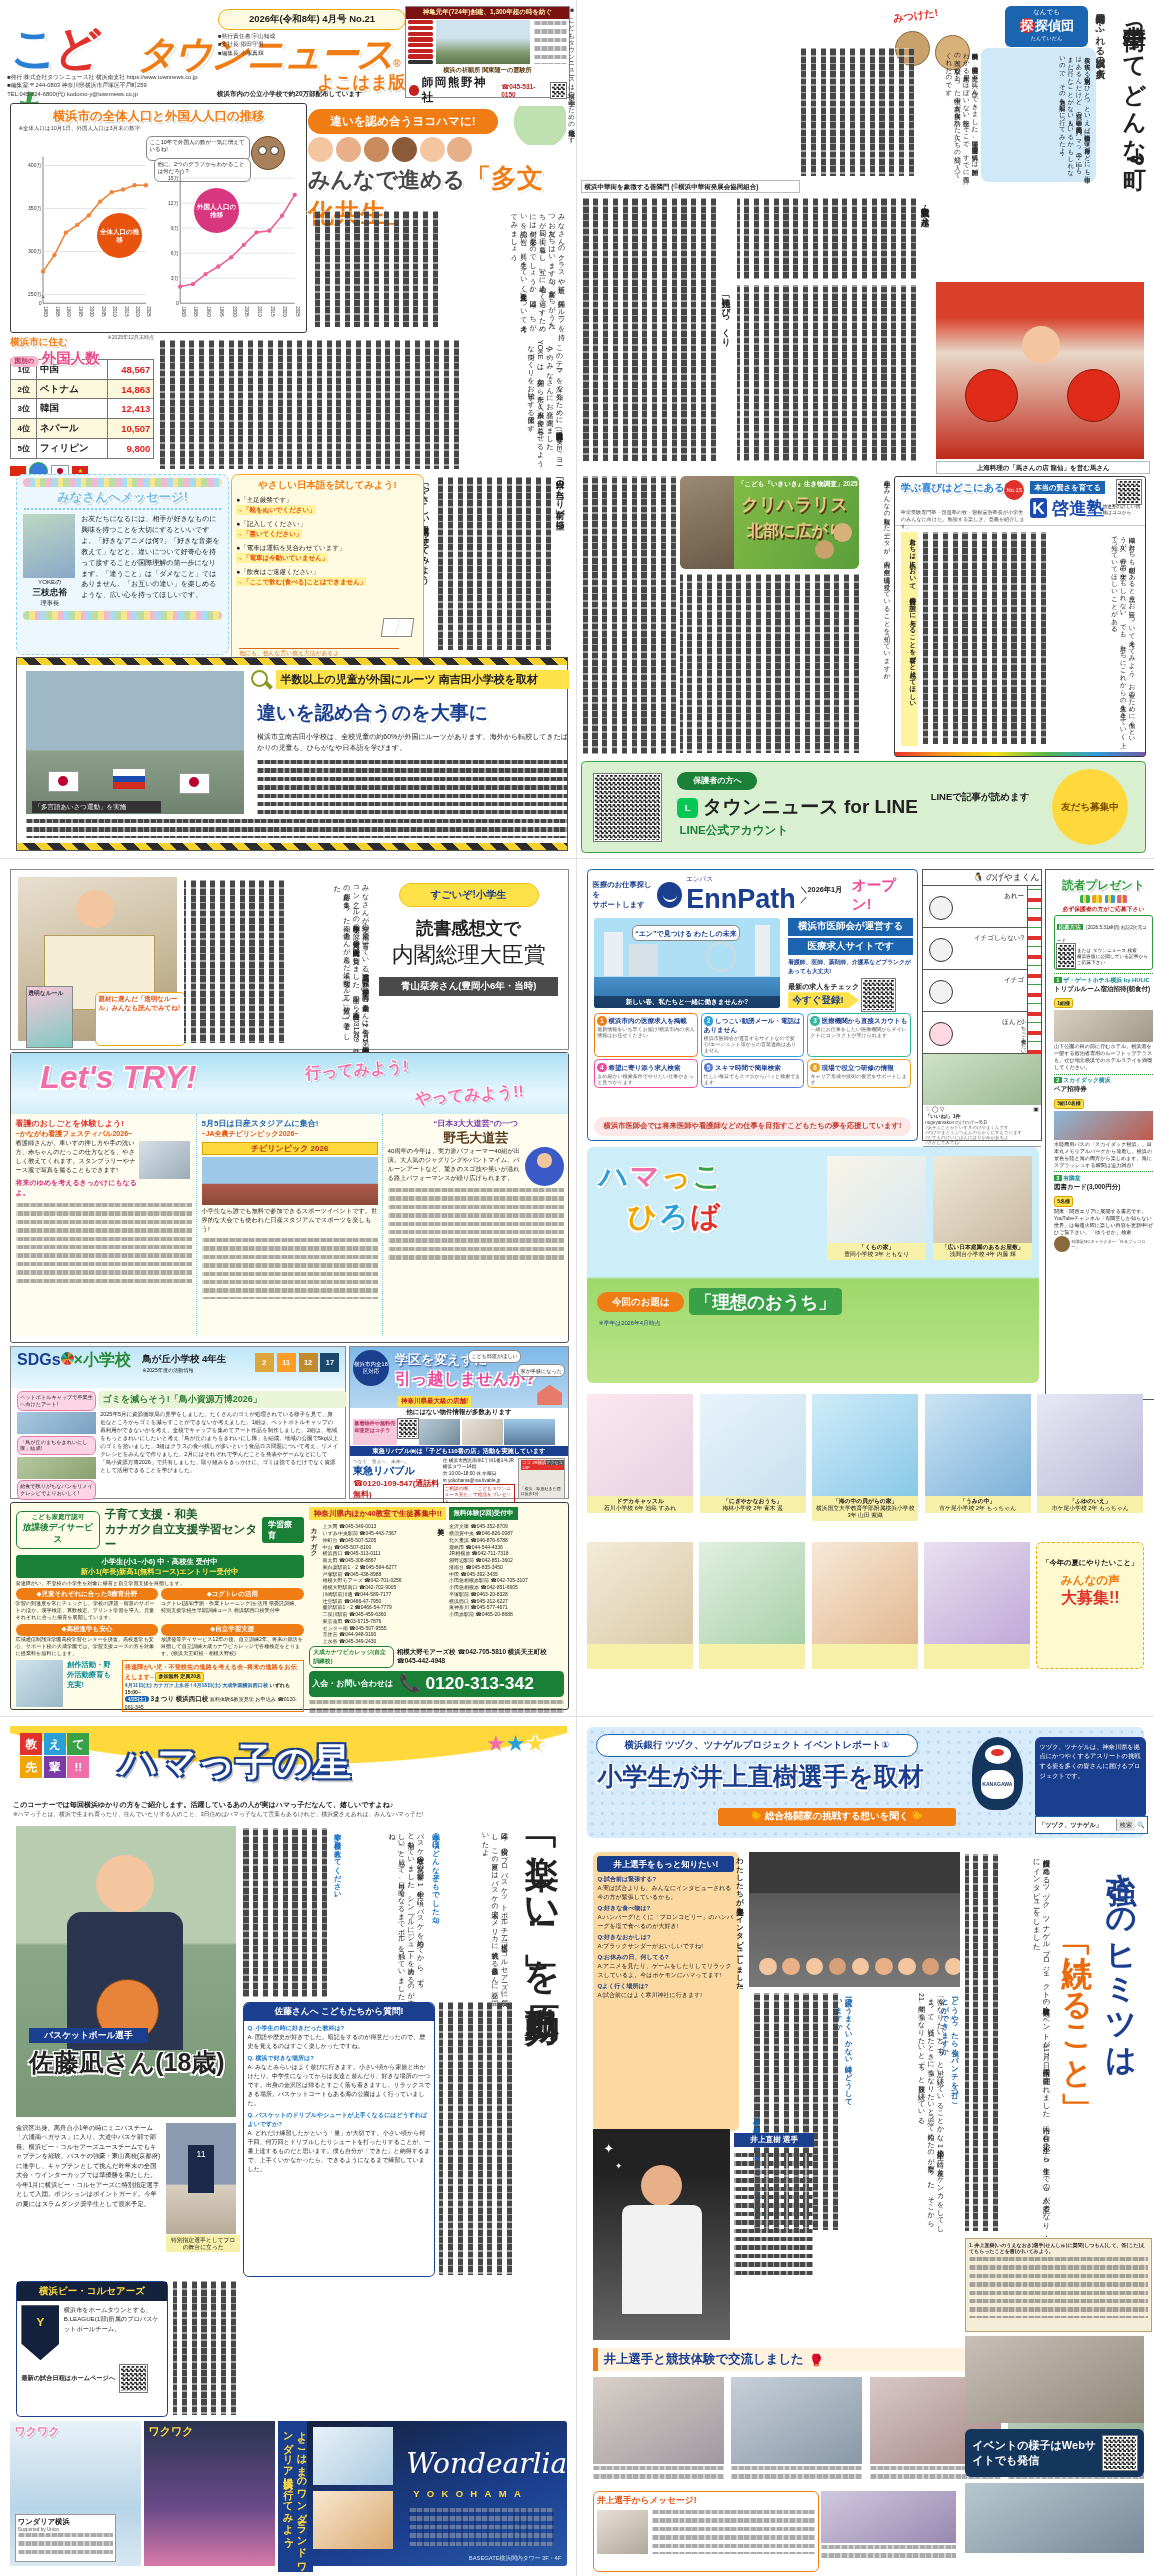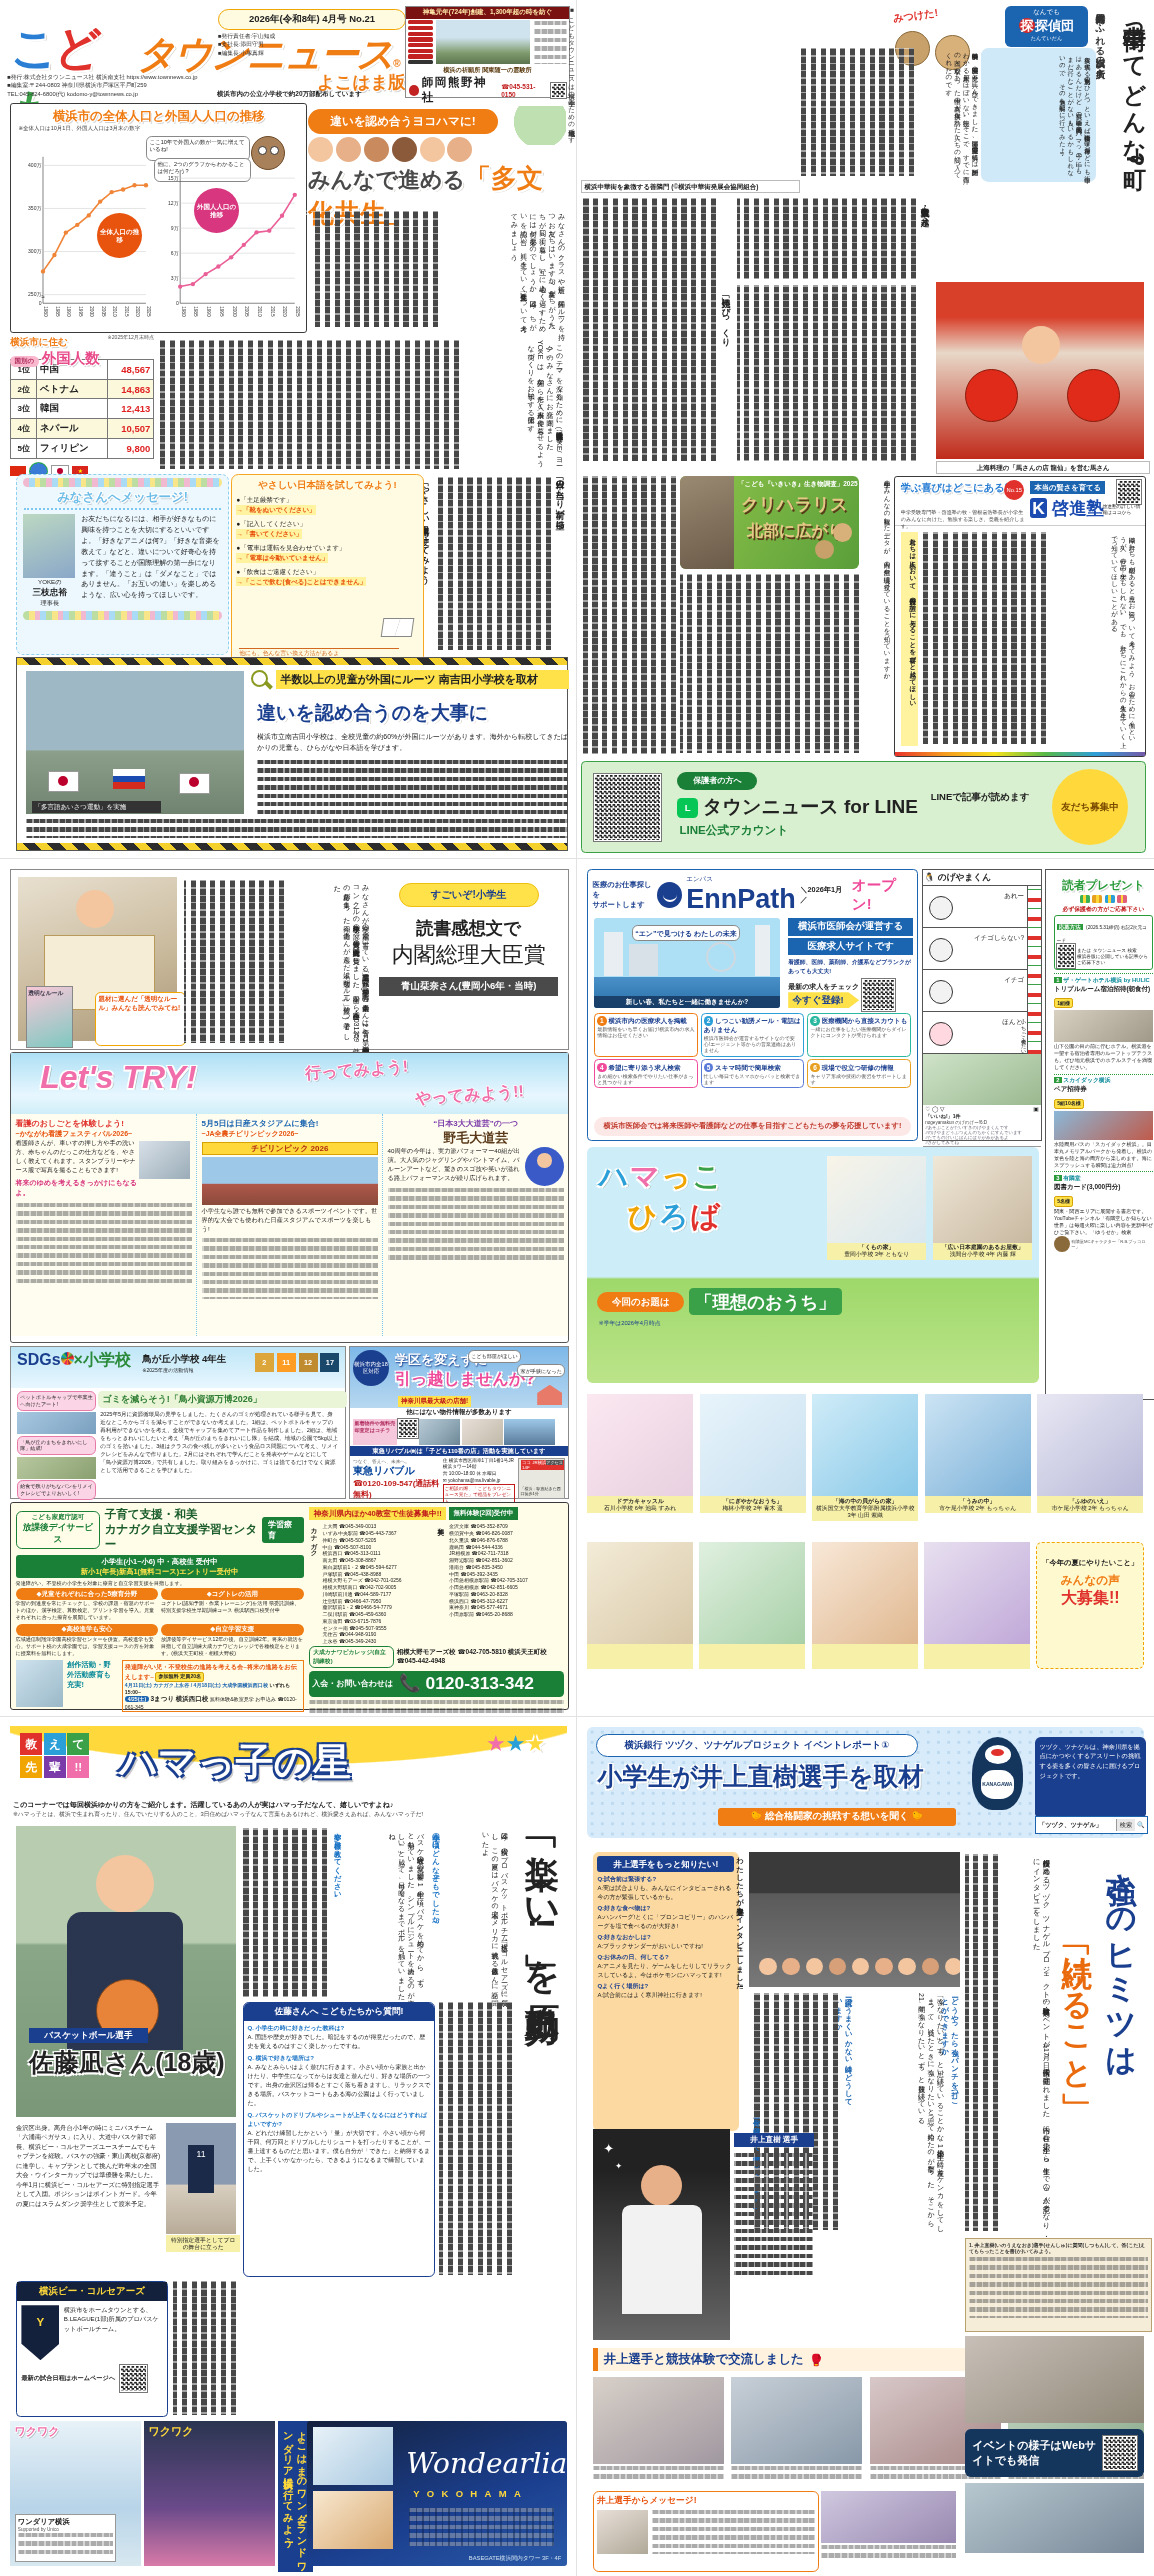--- a/index.html
+++ b/index.html
@@ -624,21 +624,21 @@
           </div>
       <div style="border:1.1px solid #e8a020;border-radius:4.4px;padding:2.2px">
             <div style="font-size:6.5px;font-weight:bold;color:#1b3f8f"><span class="circle" style="display:inline-block;width:9.5px;height:9.5px;background:#e8a020;color:#fff;text-align:center;line-height:9.5px;font-size:6.5px">6</span> <span>現場で役立つ研修の情報</span></div>
             <div style="font-size:5px;color:#555">キャリア形成や技術の復習をサポートします</div>
           </div>
     </div>
     <div class="ab" style="left:5.8px;bottom:4.4px;width:317px;background:#fde8e8;border-radius:10.2px;font-size:7.3px;font-weight:bold;color:#c0392b;text-align:center;padding:4.4px 0">横浜市医師会では将来医師や看護師などの仕事を目指すこどもたちの夢を応援しています!</div>
   </div>
 
   <div class="ab" style="left:345px;top:10.2px;width:118px;height:270px;border:1.1px solid #555">
-    <div style="font-size:8.7px;font-weight:bold;text-align:left;border-bottom:1.5px solid #555;padding:1.5px">🐧 <span>のげやまくん</span></div>
+    <div style="font-size:8.7px;font-weight:normal;text-align:right;border-bottom:1.5px solid #555;padding:1.5px">🐧 <span>のげやまくん</span></div>
     <div class="flex">
       <div style="flex:1">
         <div style="height:41px;border-bottom:0.7px solid #555;position:relative">
               <div class="circle" style="position:absolute;left:5.8px;top:10.2px;width:22px;height:22px;background:#f2f2f2;border:1.1px solid #333"></div>
               <div style="position:absolute;right:2.9px;top:5.8px;font-size:6.5px">あれー</div>
             </div>
         <div style="height:41px;border-bottom:0.7px solid #555;position:relative">
               <div class="circle" style="position:absolute;left:5.8px;top:10.2px;width:22px;height:22px;background:#f2f2f2;border:1.1px solid #333"></div>
               <div style="position:absolute;right:2.9px;top:5.8px;font-size:6.5px">イチゴしらない?</div>
             </div>

